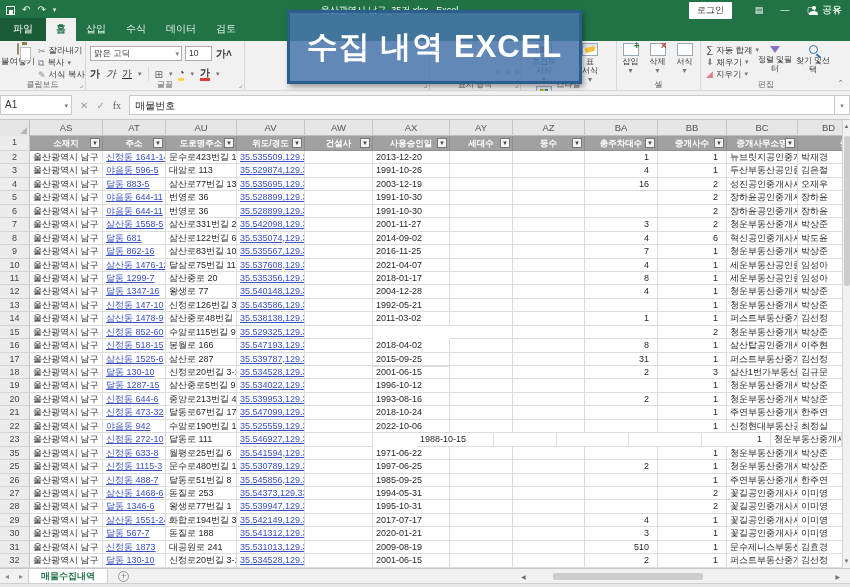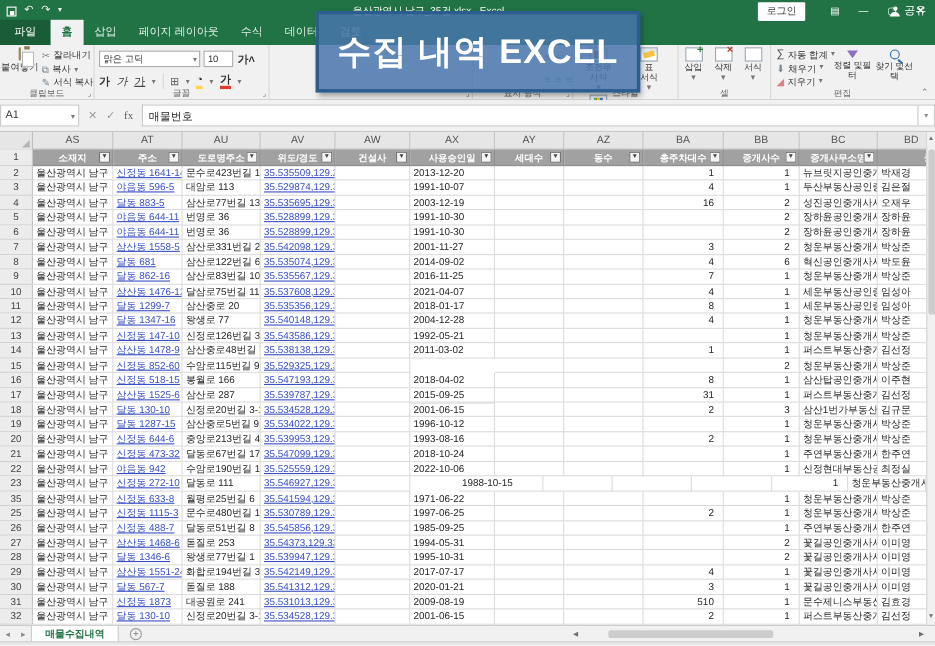--- a/index.html
+++ b/index.html
@@ -135,21 +135,20 @@
       <span class="winbtn">—</span>
       <span class="winbtn">▢</span>
       <span class="winbtn close">✕</span>
     </div>
   </div>
 
   <div class="tabsrow" id="tabsrow">
       <div class="rtab file">파일</div>
       <div class="rtab active">홈</div>
       <div class="rtab">삽입</div>
-      <div class="rtab">페이지 레이아웃</div>
       <div class="rtab">수식</div>
       <div class="rtab">데이터</div>
       <div class="rtab">검토</div>
     </div>
   <div class="share">
     <span class="person"></span>
     <span>공유</span>
   </div>
 
   <div class="ribbon">
@@ -307,21 +306,21 @@
           <div class="dcell" style="width: 71px;">뉴브릿지공인중개사</div>
           <div class="dcell" style="width: 62px;">박재경</div>
         </div>
         <div class="drow">
           <div class="rowhead">3</div>
           <div class="dcell" style="width: 73px;">울산광역시 남구</div>
           <div class="dcell link" style="width: 63px;">야음동 596-5</div>
           <div class="dcell" style="width: 71px;">대암로 113</div>
           <div class="dcell link" style="width: 68px;">35.529874,129.328</div>
           <div class="dcell" style="width: 68px;"></div>
-          <div class="dcell" style="width: 77px;">1991-10-07</div>
+          <div class="dcell" style="width: 77px;">1991-10-26</div>
           <div class="dcell" style="width: 63px;"></div>
           <div class="dcell" style="width: 72px;"></div>
           <div class="dcell num" style="width: 73px;">4</div>
           <div class="dcell num" style="width: 69px;">1</div>
           <div class="dcell" style="width: 71px;">두산부동산공인중개</div>
           <div class="dcell" style="width: 62px;">김은절</div>
         </div>
         <div class="drow">
           <div class="rowhead">4</div>
           <div class="dcell" style="width: 73px;">울산광역시 남구</div>

